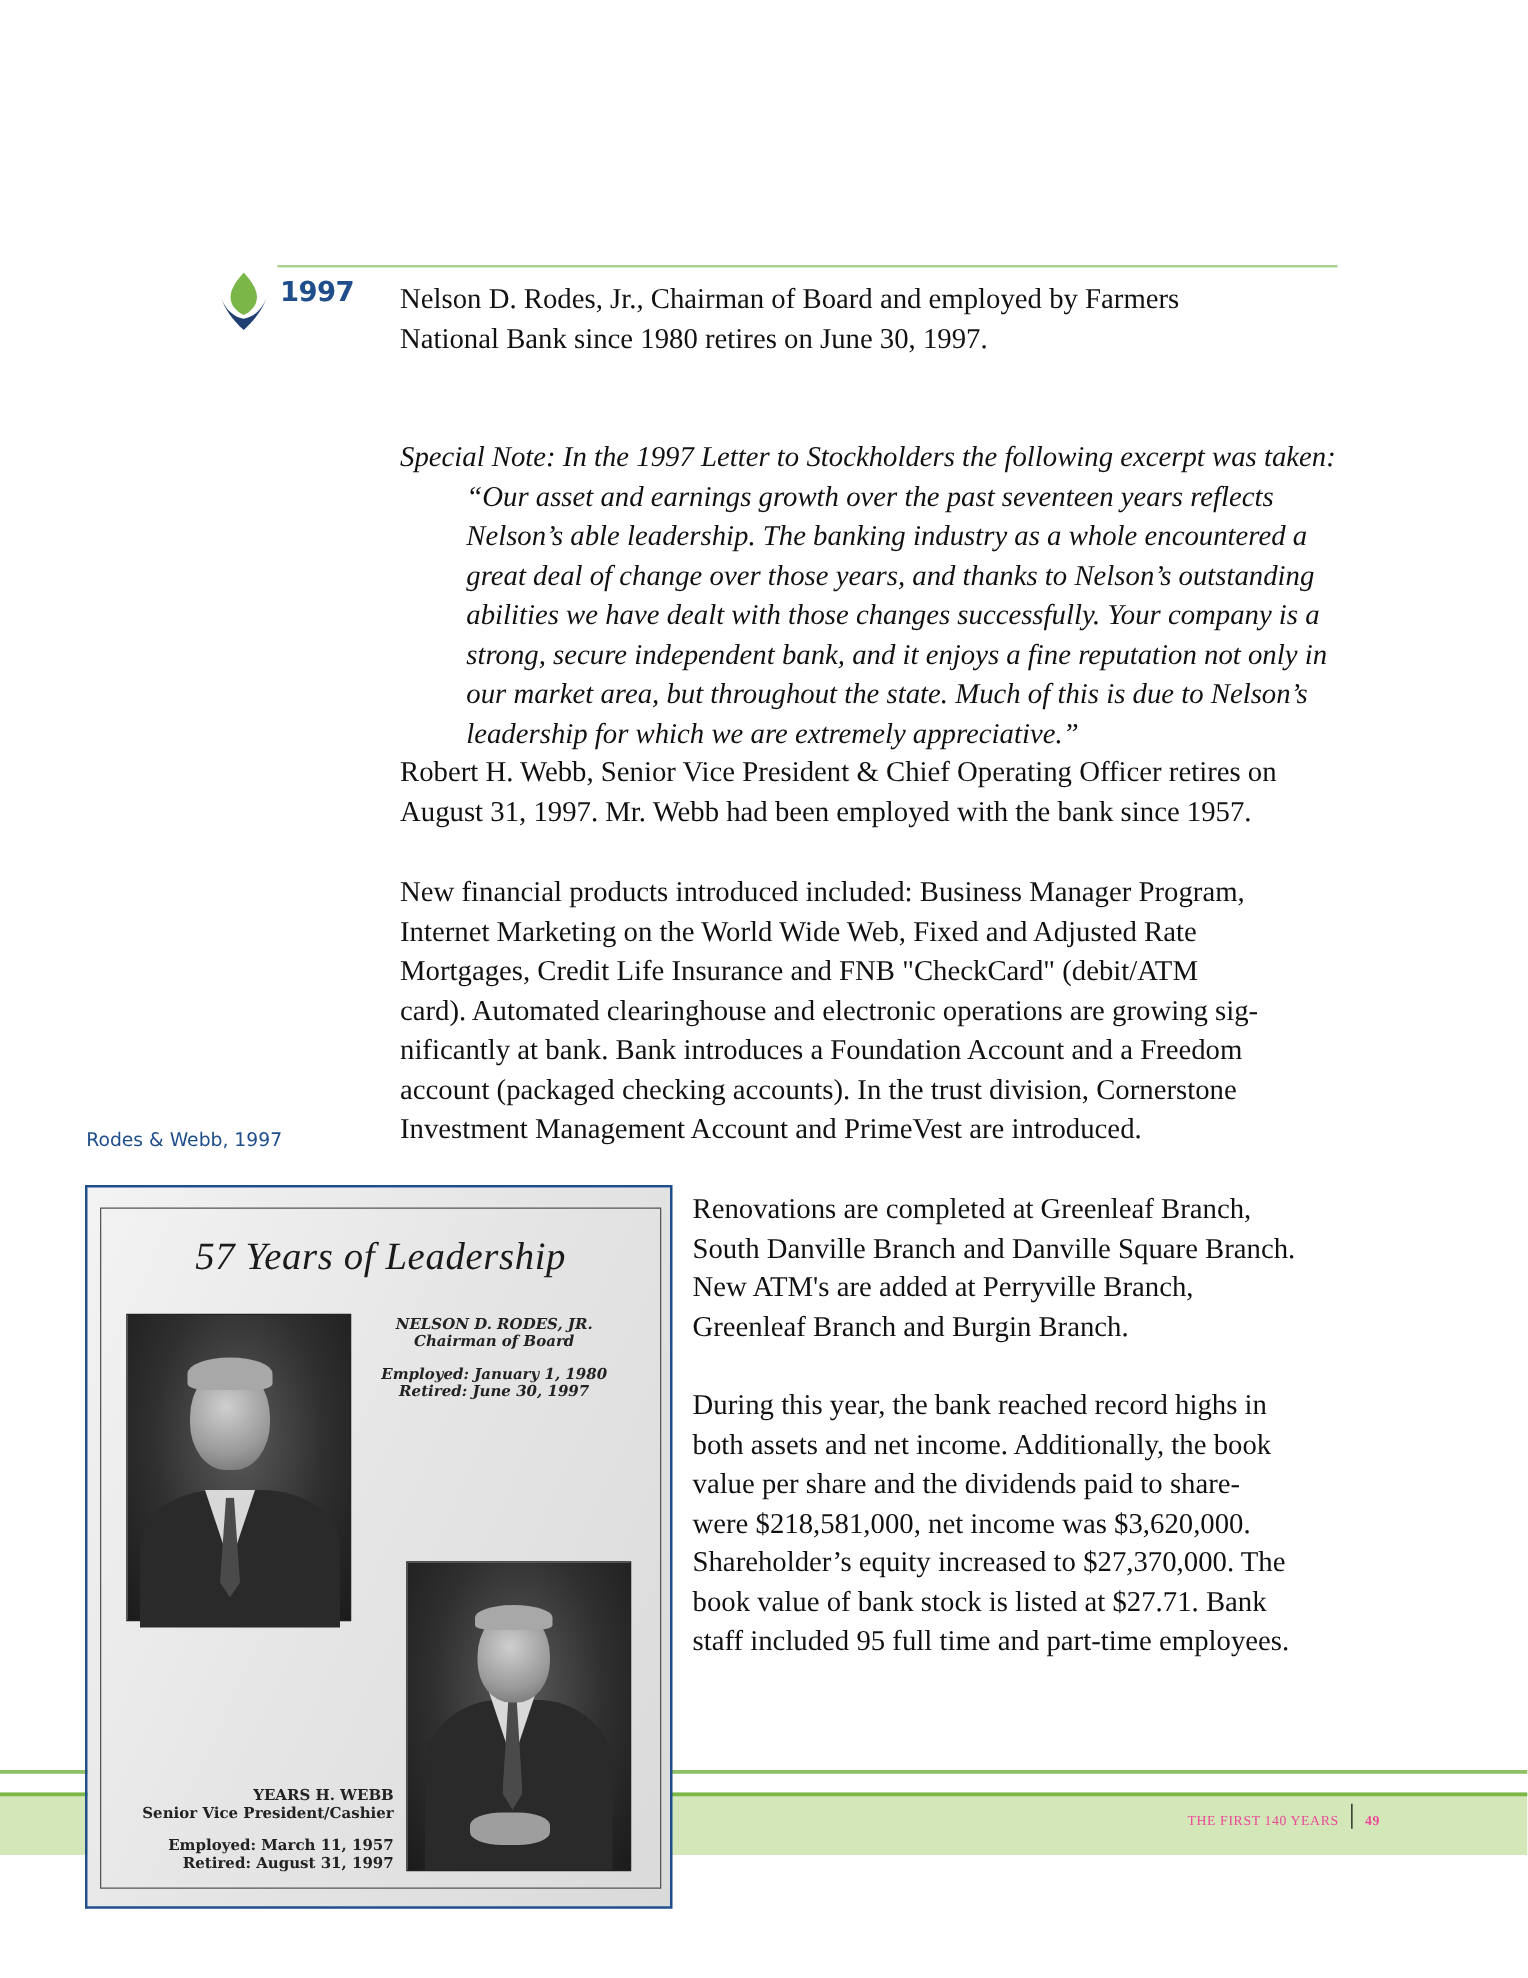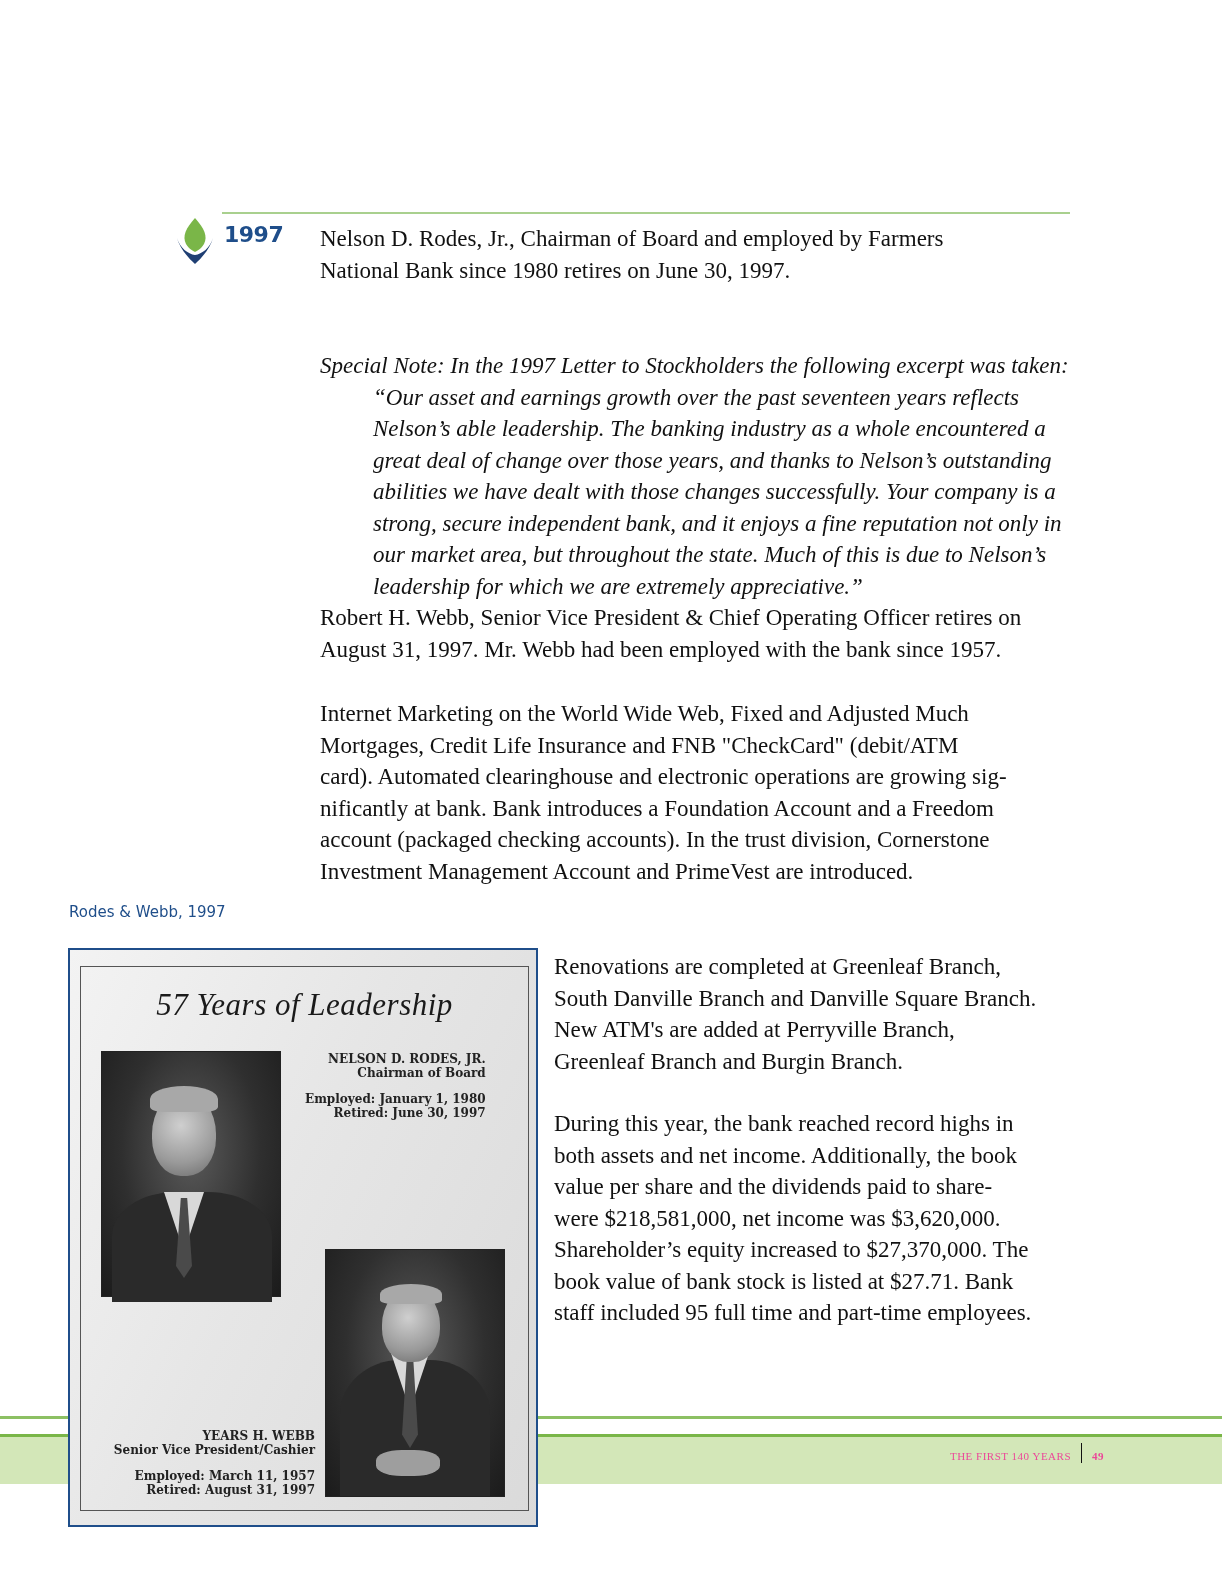--- a/index.html
+++ b/index.html
@@ -37,21 +37,21 @@
     .portrait-1 { left: 20px; top: 84px; width: 178px; height: 244px; }
     .portrait-2 { left: 244px; top: 282px; width: 178px; height: 246px; }
     .head { position: absolute; border-radius: 50% 50% 45% 45%; background: radial-gradient(circle at 45% 40%, #cfcfcf 0%, #9a9a9a 60%, #6a6a6a 100%); }
     .hair { position: absolute; border-radius: 50% 50% 20% 20%; background: #a8a8a8; }
     .suit { position: absolute; background: #2a2a2a; border-radius: 40% 40% 0 0; }
     .shirt { position: absolute; background: #d8d8d8; clip-path: polygon(0 0, 100% 0, 50% 100%); }
     .tie { position: absolute; background: #4a4a4a; clip-path: polygon(30% 0, 70% 0, 100% 85%, 50% 100%, 0 85%); }
     .hands { position: absolute; background: #9e9e9e; border-radius: 40%; }
     .ph-info { position: absolute; font-weight: bold; font-size: 12px; line-height: 14px; color: #222; font-family: "DejaVu Serif", serif; }
     .ph-info span { display: block; }
-    .info-1 { left: 224px; top: 85px; text-align: right; }
+    .info-1 { left: 224px; top: 85px; text-align: center; font-style: italic; }
     .info-2 { left: 12px; top: 462px; width: 222px; text-align: right; }
     .gap { height: 12px; }
   </style>
 </head>
 <body>
 
 <div class="top-rule"></div>
 
 <svg class="logo" viewBox="0 0 42 50">
   <path d="M21 2 C 30 12, 34 20, 30 28 C 27 33, 23 35, 21 36 C 19 35, 15 33, 12 28 C 8 20, 12 12, 21 2 Z" fill="#7ab648"></path>
@@ -74,21 +74,22 @@
   <span class="line q">our market area, but throughout the state. Much of this is due to Nelson’s</span>
   <span class="line q">leadership for which we are extremely appreciative.”</span>
 </div>
 
 <div class="text p3">
   <span class="line">Robert H. Webb, Senior Vice President &amp; Chief Operating Officer retires on</span>
   <span class="line">August 31, 1997. Mr. Webb had been employed with the bank since 1957.</span>
 </div>
 
 <div class="text p4">
-  <span class="line">Internet Marketing on the World Wide Web, Fixed and Adjusted Much</span>
+  <span class="line">New financial products introduced included: Business Manager Program,</span>
+  <span class="line">Internet Marketing on the World Wide Web, Fixed and Adjusted Rate</span>
   <span class="line">Mortgages, Credit Life Insurance and FNB "CheckCard" (debit/ATM</span>
   <span class="line">card). Automated clearinghouse and electronic operations are growing sig-</span>
   <span class="line">nificantly at bank. Bank introduces a Foundation Account and a Freedom</span>
   <span class="line">account (packaged checking accounts). In the trust division, Cornerstone</span>
   <span class="line">Investment Management Account and PrimeVest are introduced.</span>
 </div>
 
 <div class="caption">Rodes &amp; Webb, 1997</div>
 
 <div class="text p5">

